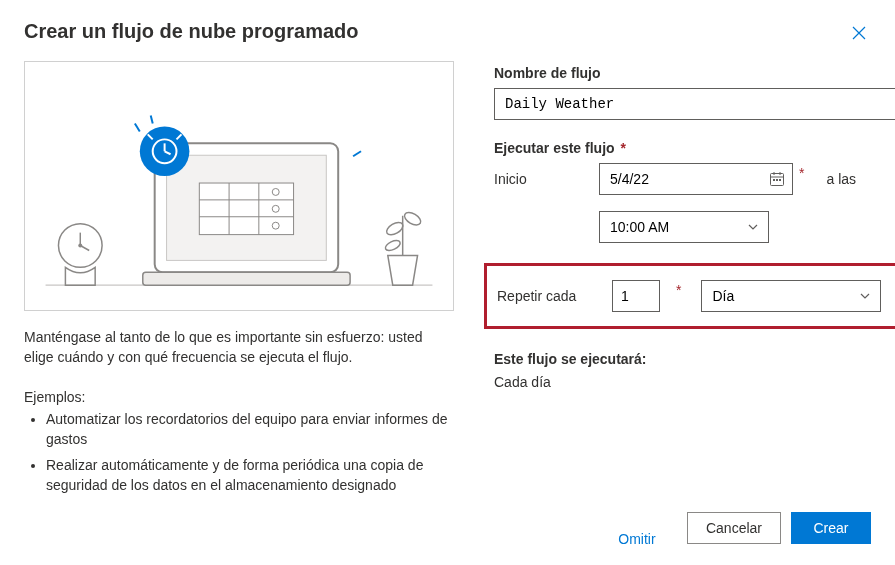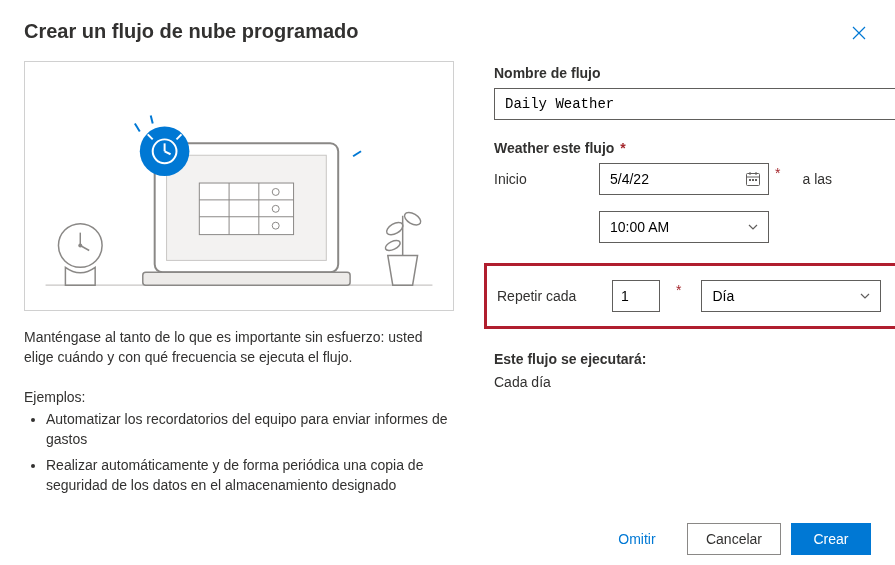--- a/index.html
+++ b/index.html
@@ -91,21 +91,21 @@
     align-items: center;
     margin-bottom: 16px;
     gap: 10px;
   }
   .row-label {
     width: 95px;
     flex-shrink: 0;
   }
   .date-wrap {
     position: relative;
-    width: 170px;
+    width: 194px;
   }
   .date-input {
     width: 100%;
     padding: 6px 30px 6px 10px;
     border: 1px solid #605e5c;
     font-size: 14px;
     font-family: inherit;
     height: 32px;
   }
   .cal-icon {
@@ -183,20 +183,21 @@
     height: 32px;
     border: 1px solid #8a8886;
     background: #fff;
     color: #323130;
   }
   .btn-link {
     border: none;
     background: none;
     color: #0078d4;
     padding: 6px 12px;
+    margin-top: 11px;
   }
   .btn-primary {
     background: #0078d4;
     border-color: #0078d4;
     color: #fff;
   }
 </style>
 </head>
 <body>
 
@@ -264,21 +265,21 @@
     </div>
 
     <div class="right-col">
       <div class="field-group">
         <label class="field-label">Nombre de flujo</label>
         <input class="text-input" type="text" value="Daily Weather" style="">
       </div>
 
       <div class="field-group">
         <div class="field-label">
-          <span>Weather este flujo</span><span class="req"> *</span>
+          <span>Ejecutar este flujo</span><span class="req"> *</span>
         </div>
 
         <div class="row">
           <div class="row-label">Inicio</div>
           <div class="date-wrap">
             <input class="date-input" type="text" value="5/4/22" style="">
             <svg class="cal-icon" viewBox="0 0 16 16">
                 <rect x="1.5" y="2.5" width="13" height="12" rx="1" fill="none" stroke="currentColor"></rect>
                 <line x1="1.5" y1="6" x2="14.5" y2="6" stroke="currentColor"></line>
                 <line x1="5" y1="1" x2="5" y2="4" stroke="currentColor"></line>

